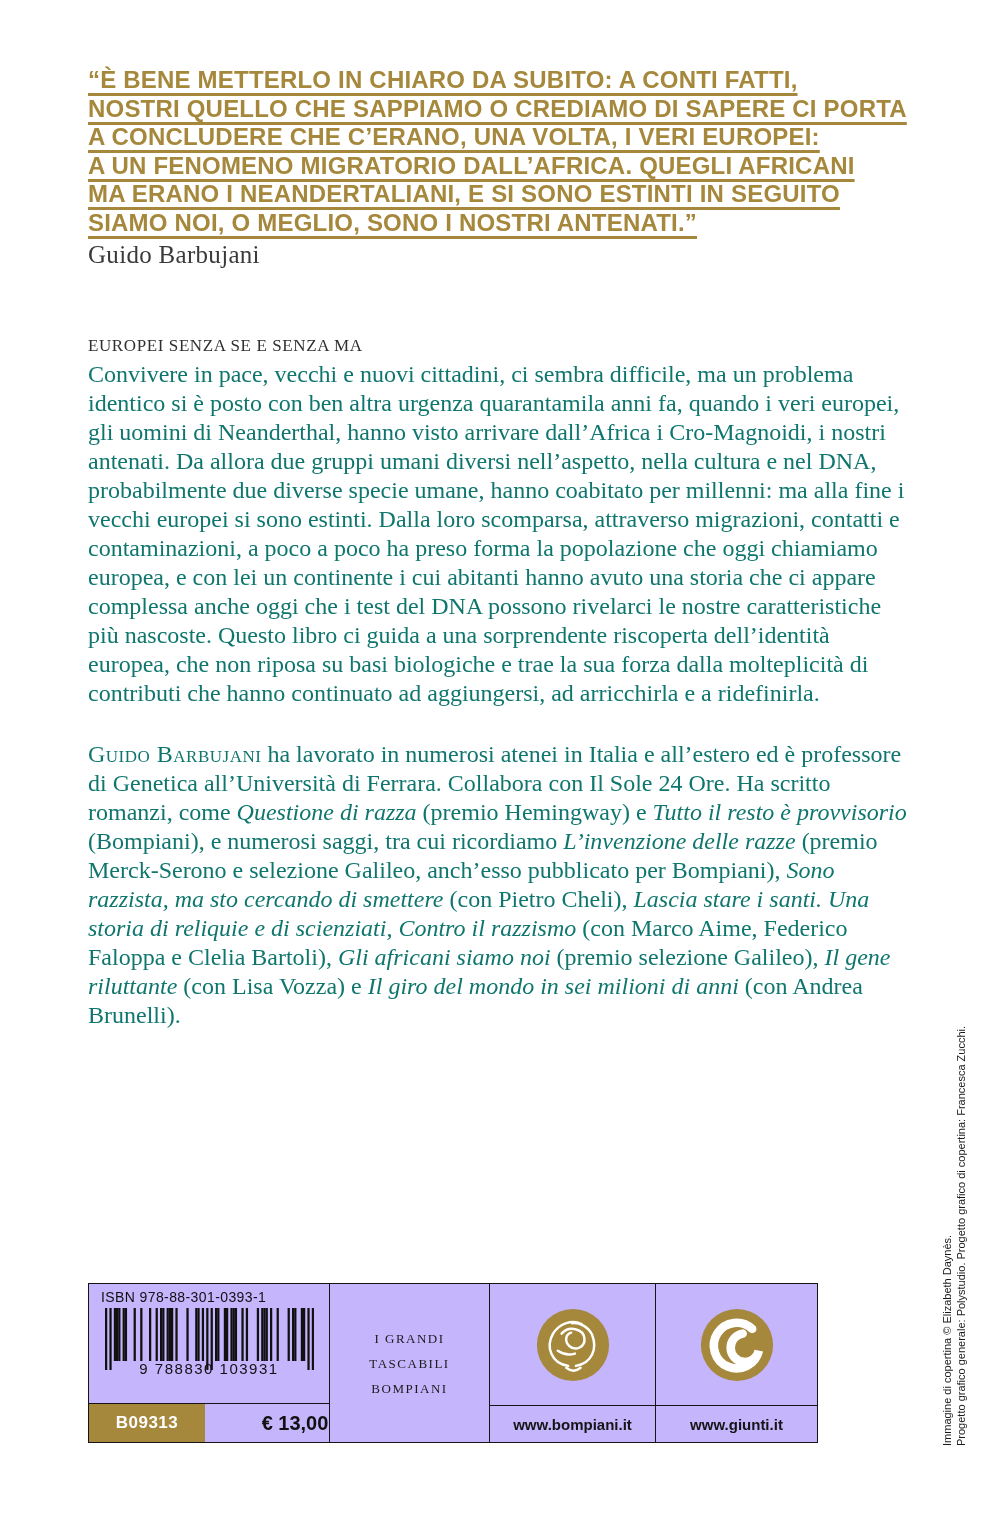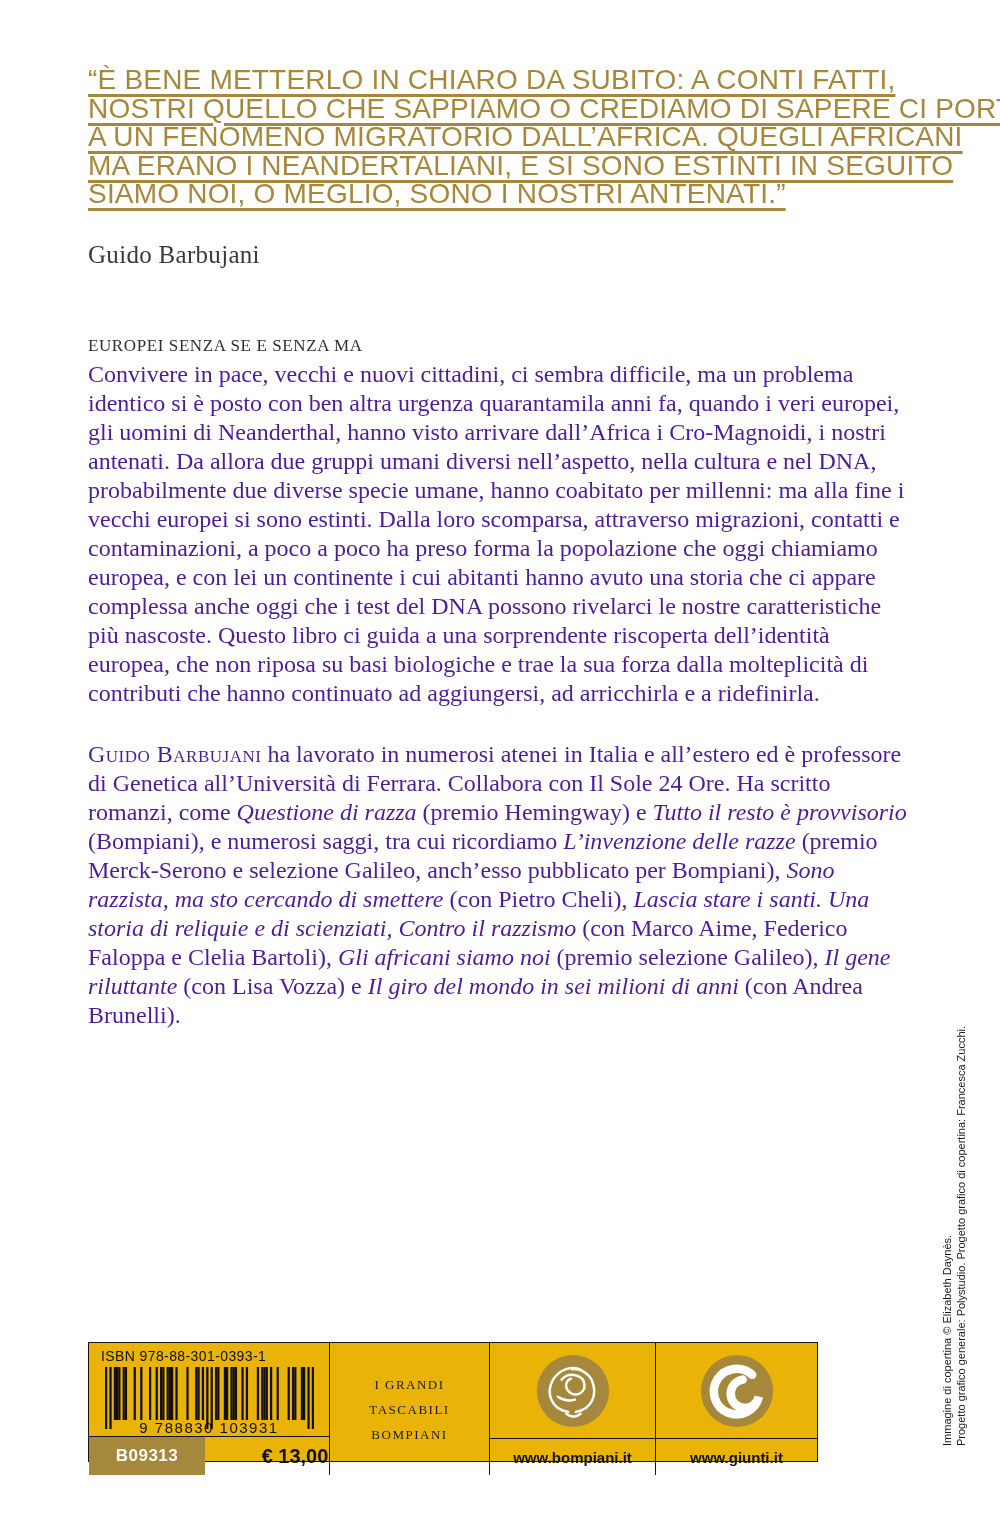--- a/index.html
+++ b/index.html
@@ -2,46 +2,46 @@
 <html style="--gold: #a6883c;"><head>
 <meta charset="utf-8">
 <style>
   html,body{margin:0;padding:0;background:#ffffff;}
   body{width:1000px;height:1523px;position:relative;font-family:"Liberation Serif",serif;color:#3d3d3d;}
   .page{position:absolute;inset:0;background:#ffffff;overflow:hidden;}
 
   
   .quote{
     position:absolute;left:88px;top:66px;width:800px;
-    font-family:"Liberation Sans",sans-serif;font-weight:normal;
-    font-size:28px;line-height:28.5px;letter-spacing:0.2px;
+    font-family:"Liberation Sans",sans-serif;font-weight:bold;
+    font-size:24px;line-height:28.5px;letter-spacing:0.2px;
     color:var(--gold,#a6883c);
   }
   .quote .line{white-space:nowrap;}
   .quote .line span{text-decoration:underline;text-decoration-thickness:3px;text-underline-offset:5px;}
 
   .attribution{
     position:absolute;left:88px;top:241px;
     font-size:25px;color:#3a3a3a;letter-spacing:0.3px;
   }
 
   
   .content{position:absolute;left:88px;top:331px;width:824px;}
   .section-header{font-size:17px;line-height:29px;letter-spacing:0.6px;color:#303030;}
-  .body-text{margin:0;font-size:24px;line-height:29px;color:#4c1d95;}
+  .body-text{margin:0;font-size:24px;line-height:29px;color:#0f766e;}
   .bio{margin-top:32px;}
   .seg-smallcaps{font-variant:small-caps;letter-spacing:0.5px;}
   .seg-italic{font-style:italic;}
 
   
   .footer-box{
-    position:absolute;left:88px;top:1342px;width:730px;height:120px;
+    position:absolute;left:88px;top:1283px;width:730px;height:160px;
     border:1px solid #151515;box-sizing:border-box;
     display:grid;grid-template-columns:240px 160px 166px 1fr;
-    background:#eab308;
+    background:#c4b5fd;
   }
   .cell{position:relative;box-sizing:border-box;display:flex;flex-direction:column;}
   .cell + .cell{border-left:1px solid #151515;}
 
   .barcode-cell{align-items:stretch;}
   .isbn{
     font-family:"Liberation Sans",sans-serif;font-size:14px;letter-spacing:0.4px;
     color:#111;padding:5px 0 2px 12px;
   }
   .barcode{display:block;margin:1px auto 0 auto;}
@@ -81,20 +81,21 @@
   .credit-2{left:955px;top:1446px;}
 </style>
 </head>
 <body>
 
 <div class="page">
 
   <div class="quote">
       <div class="line"><span>“È BENE METTERLO IN CHIARO DA SUBITO: A CONTI FATTI,</span></div>
       <div class="line"><span>NOSTRI QUELLO CHE SAPPIAMO O CREDIAMO DI SAPERE CI PORTA</span></div>
+      <div class="line"><span>A CONCLUDERE CHE C’ERANO, UNA VOLTA, I VERI EUROPEI:</span></div>
       <div class="line"><span>A UN FENOMENO MIGRATORIO DALL’AFRICA. QUEGLI AFRICANI</span></div>
       <div class="line"><span>MA ERANO I NEANDERTALIANI, E SI SONO ESTINTI IN SEGUITO</span></div>
       <div class="line"><span>SIAMO NOI, O MEGLIO, SONO I NOSTRI ANTENATI.”</span></div>
     </div>
 
   <div class="attribution">Guido Barbujani</div>
 
   <div class="content">
     <div class="section-header">EUROPEI SENZA SE E SENZA MA</div>
     <p class="body-text">Convivere in pace, vecchi e nuovi cittadini, ci sembra difficile, ma un problema identico si è posto con ben altra urgenza quarantamila anni fa, quando i veri europei, gli uomini di Neanderthal, hanno visto arrivare dall’Africa i Cro-Magnoidi, i nostri antenati. Da allora due gruppi umani diversi nell’aspetto, nella cultura e nel DNA, probabilmente due diverse specie umane, hanno coabitato per millenni: ma alla fine i vecchi europei si sono estinti. Dalla loro scomparsa, attraverso migrazioni, contatti e contaminazioni, a poco a poco ha preso forma la popolazione che oggi chiamiamo europea, e con lei un continente i cui abitanti hanno avuto una storia che ci appare complessa anche oggi che i test del DNA possono rivelarci le nostre caratteristiche più nascoste. Questo libro ci guida a una sorprendente riscoperta dell’identità europea, che non riposa su basi biologiche e trae la sua forza dalla molteplicità di contributi che hanno continuato ad aggiungersi, ad arricchirla e a ridefinirla.</p>

